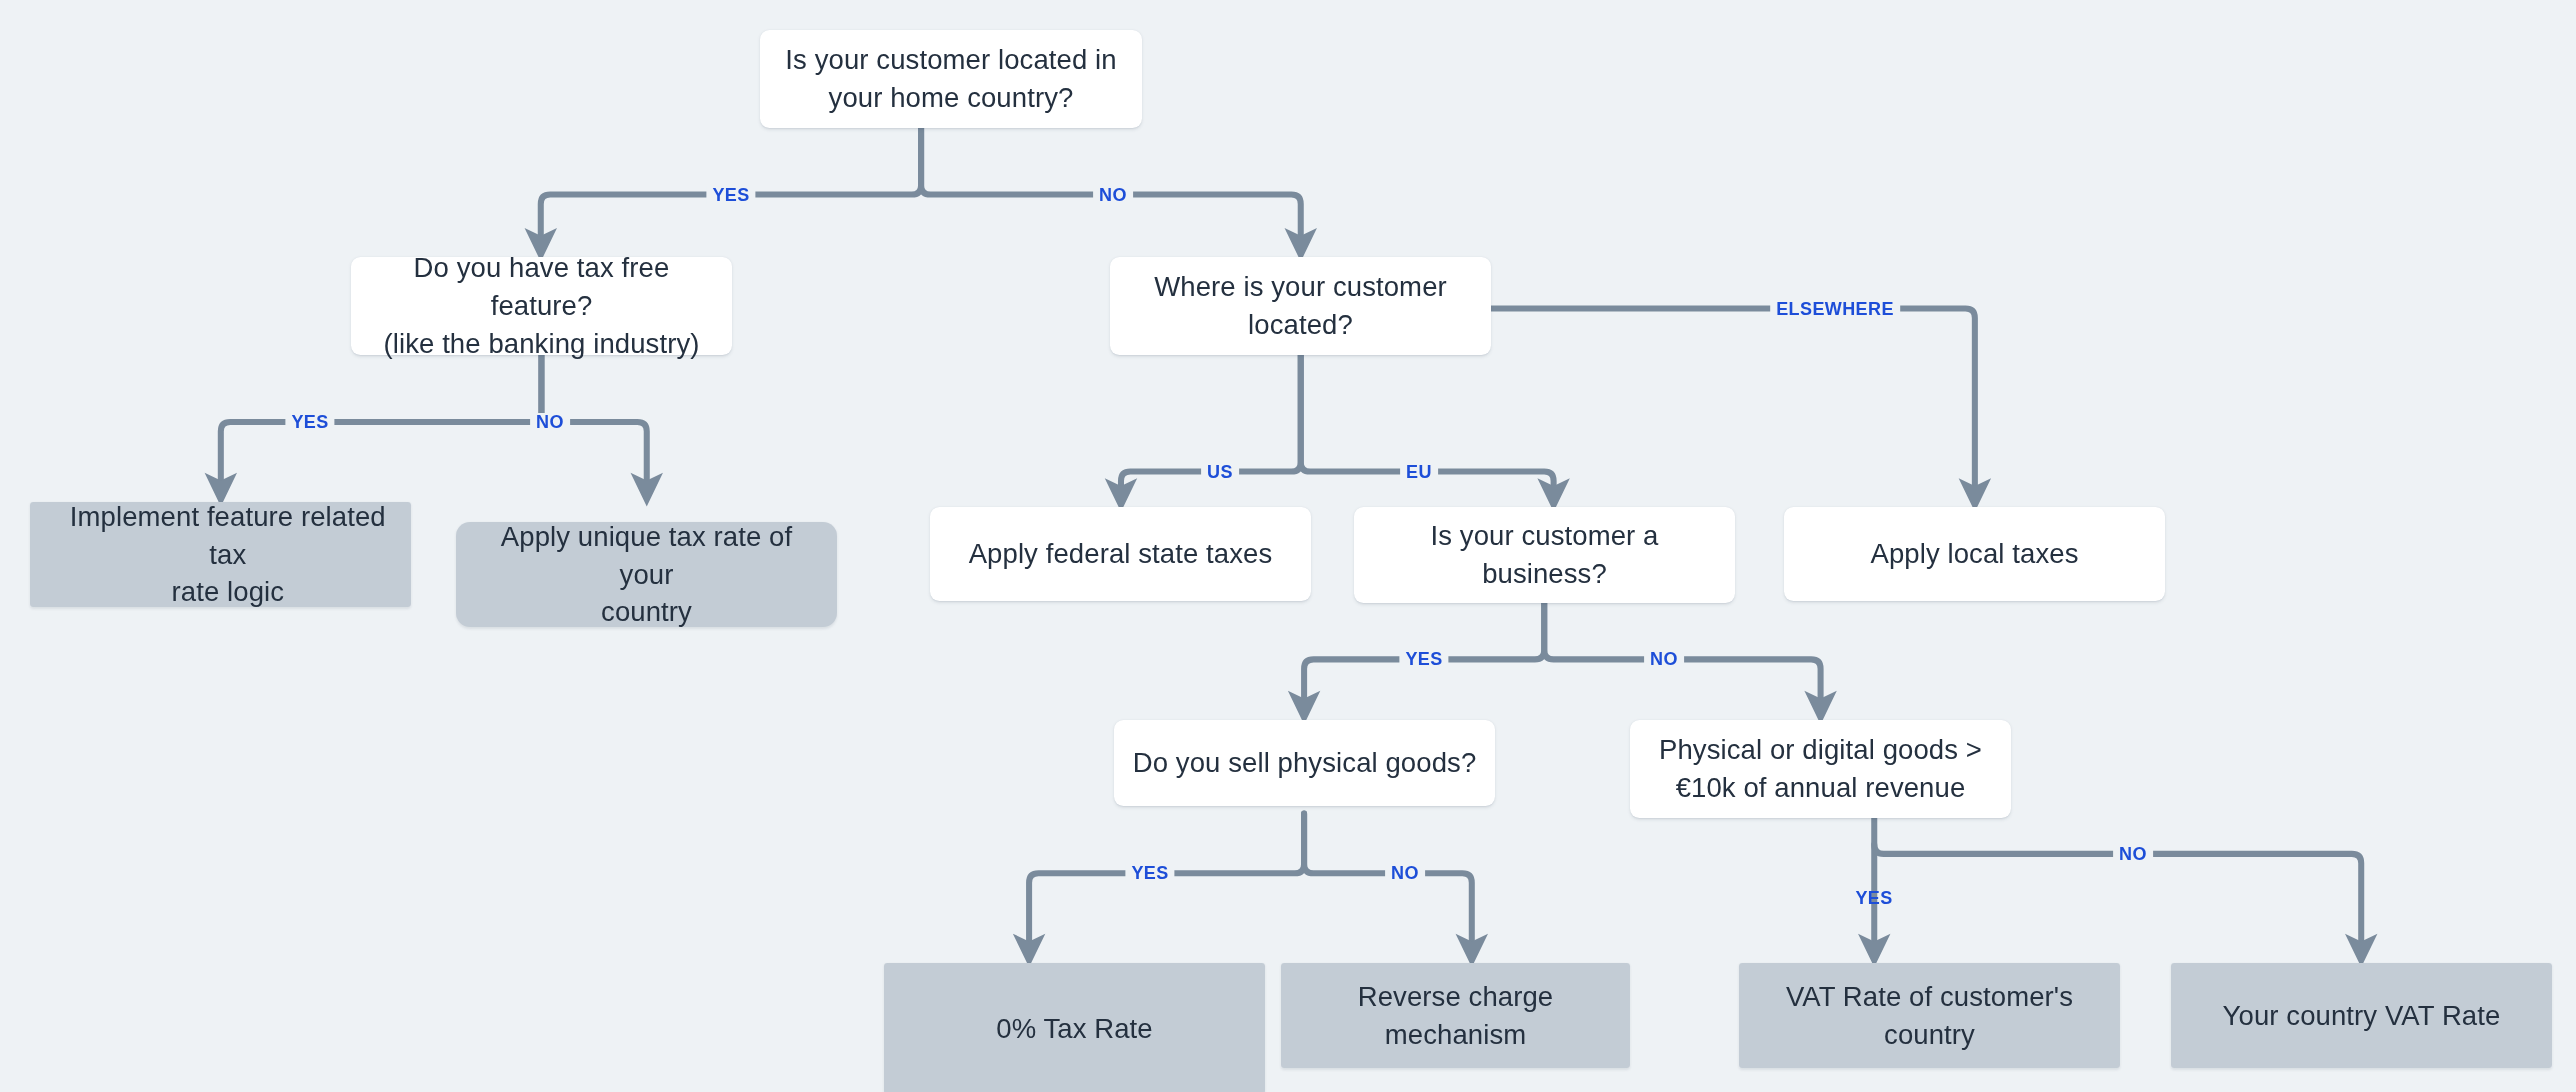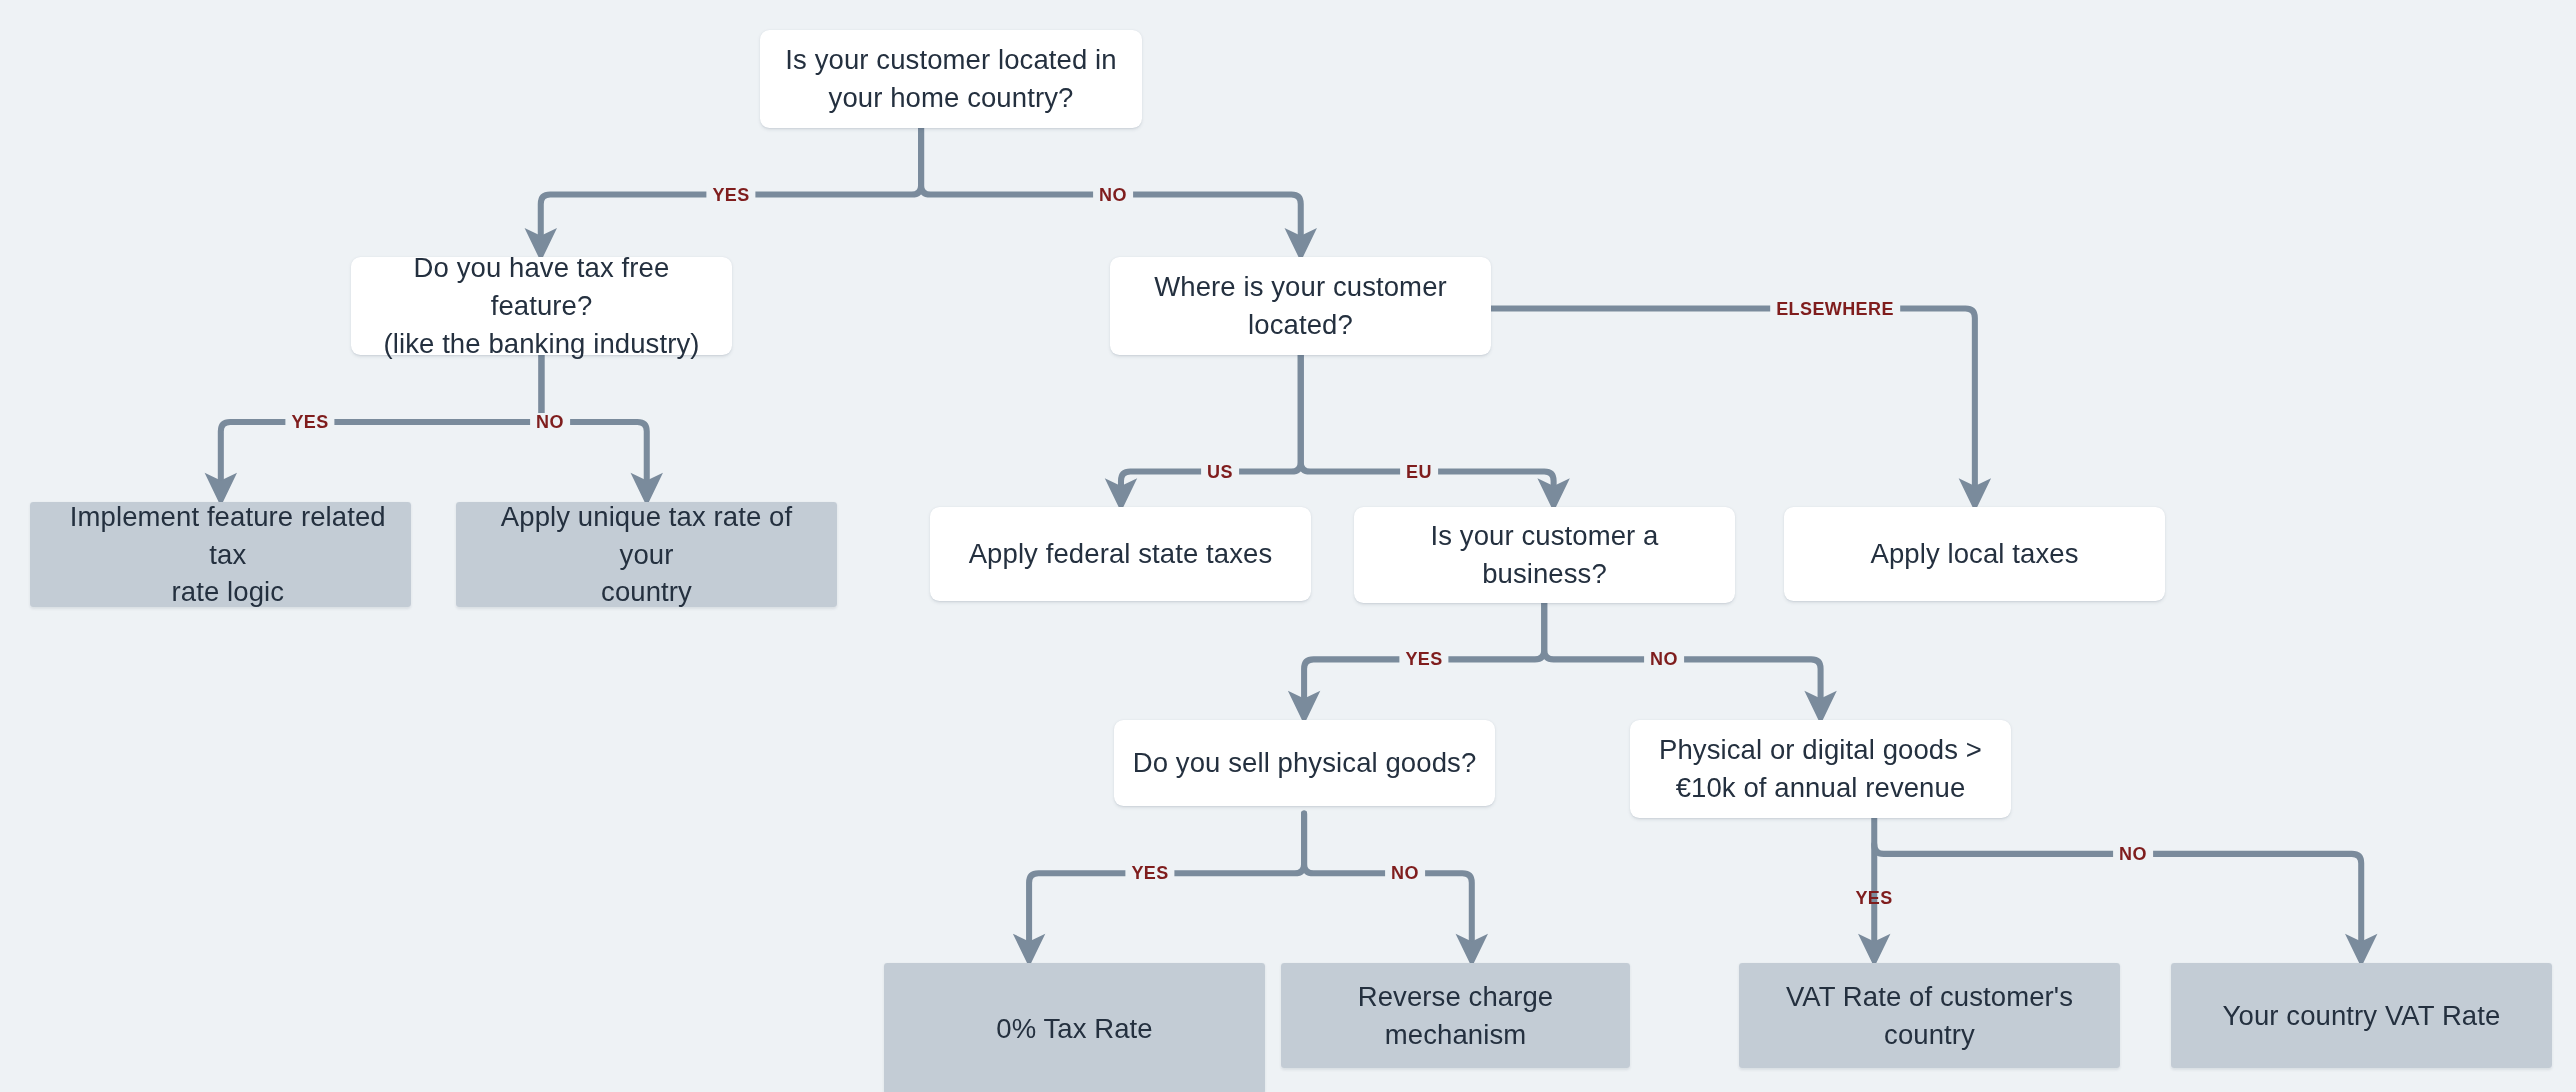--- a/index.html
+++ b/index.html
@@ -34,21 +34,21 @@
   }
   .node.terminal{
     background:#c3ccd5;
     border-radius:3.4px;
     box-shadow:0 1.3px 2.7px rgba(35,55,80,.10);
   }
 
   .edge-label{
     position:absolute;
     transform:translate(-50%,-50%);
-    color:#7f1d1d;
+    color:#1d4ed8;
     font-size:18px;
     font-weight:bold;
     letter-spacing:0.4px;
     background:#eef2f5;
     padding:0 6px;
     white-space:nowrap;
     line-height:1;
   }
   .edge-label.plain{background:transparent;padding:0;}
 </style>
@@ -93,21 +93,21 @@
   </svg>
 
   <div class="node decision" style="left:730px;top:29.5px;width:382px;height:98px;margin-left:30px;">Is your customer located in
 your home country?</div>
   <div class="node decision" style="left:351px;top:257px;width:381px;height:98px;">Do you have tax free feature?
 (like the banking industry)</div>
   <div class="node decision" style="left:1110px;top:257px;width:381px;height:98px;">Where is your customer
 located?</div>
   <div class="node terminal" style="left:30px;top:502px;width:381px;height:105px;padding-left:32px;">Implement feature related tax
 rate logic</div>
-  <div class="node terminal" style="left:456px;top:502px;width:381px;height:105px;">Apply unique tax rate of your
+  <div class="node terminal" style="left:456px;top:522px;width:381px;height:105px;border-radius:14px;">Apply unique tax rate of your
 country</div>
   <div class="node decision" style="left:930px;top:507px;width:381px;height:94px;">Apply federal state taxes</div>
   <div class="node decision" style="left:1354px;top:507px;width:381px;height:96px;">Is your customer a business?</div>
   <div class="node decision" style="left:1784px;top:507px;width:381px;height:94px;">Apply local taxes</div>
   <div class="node decision" style="left:1114px;top:720px;width:381px;height:86px;">Do you sell physical goods?</div>
   <div class="node decision" style="left:1630px;top:720px;width:381px;height:98px;">Physical or digital goods &gt;
 €10k of annual revenue</div>
   <div class="node terminal" style="left:884px;top:963px;width:381px;height:131px;">0% Tax Rate</div>
   <div class="node terminal" style="left:1281px;top:963px;width:349px;height:105px;">Reverse charge mechanism</div>
   <div class="node terminal" style="left:1739px;top:963px;width:381px;height:105px;">VAT Rate of customer's

